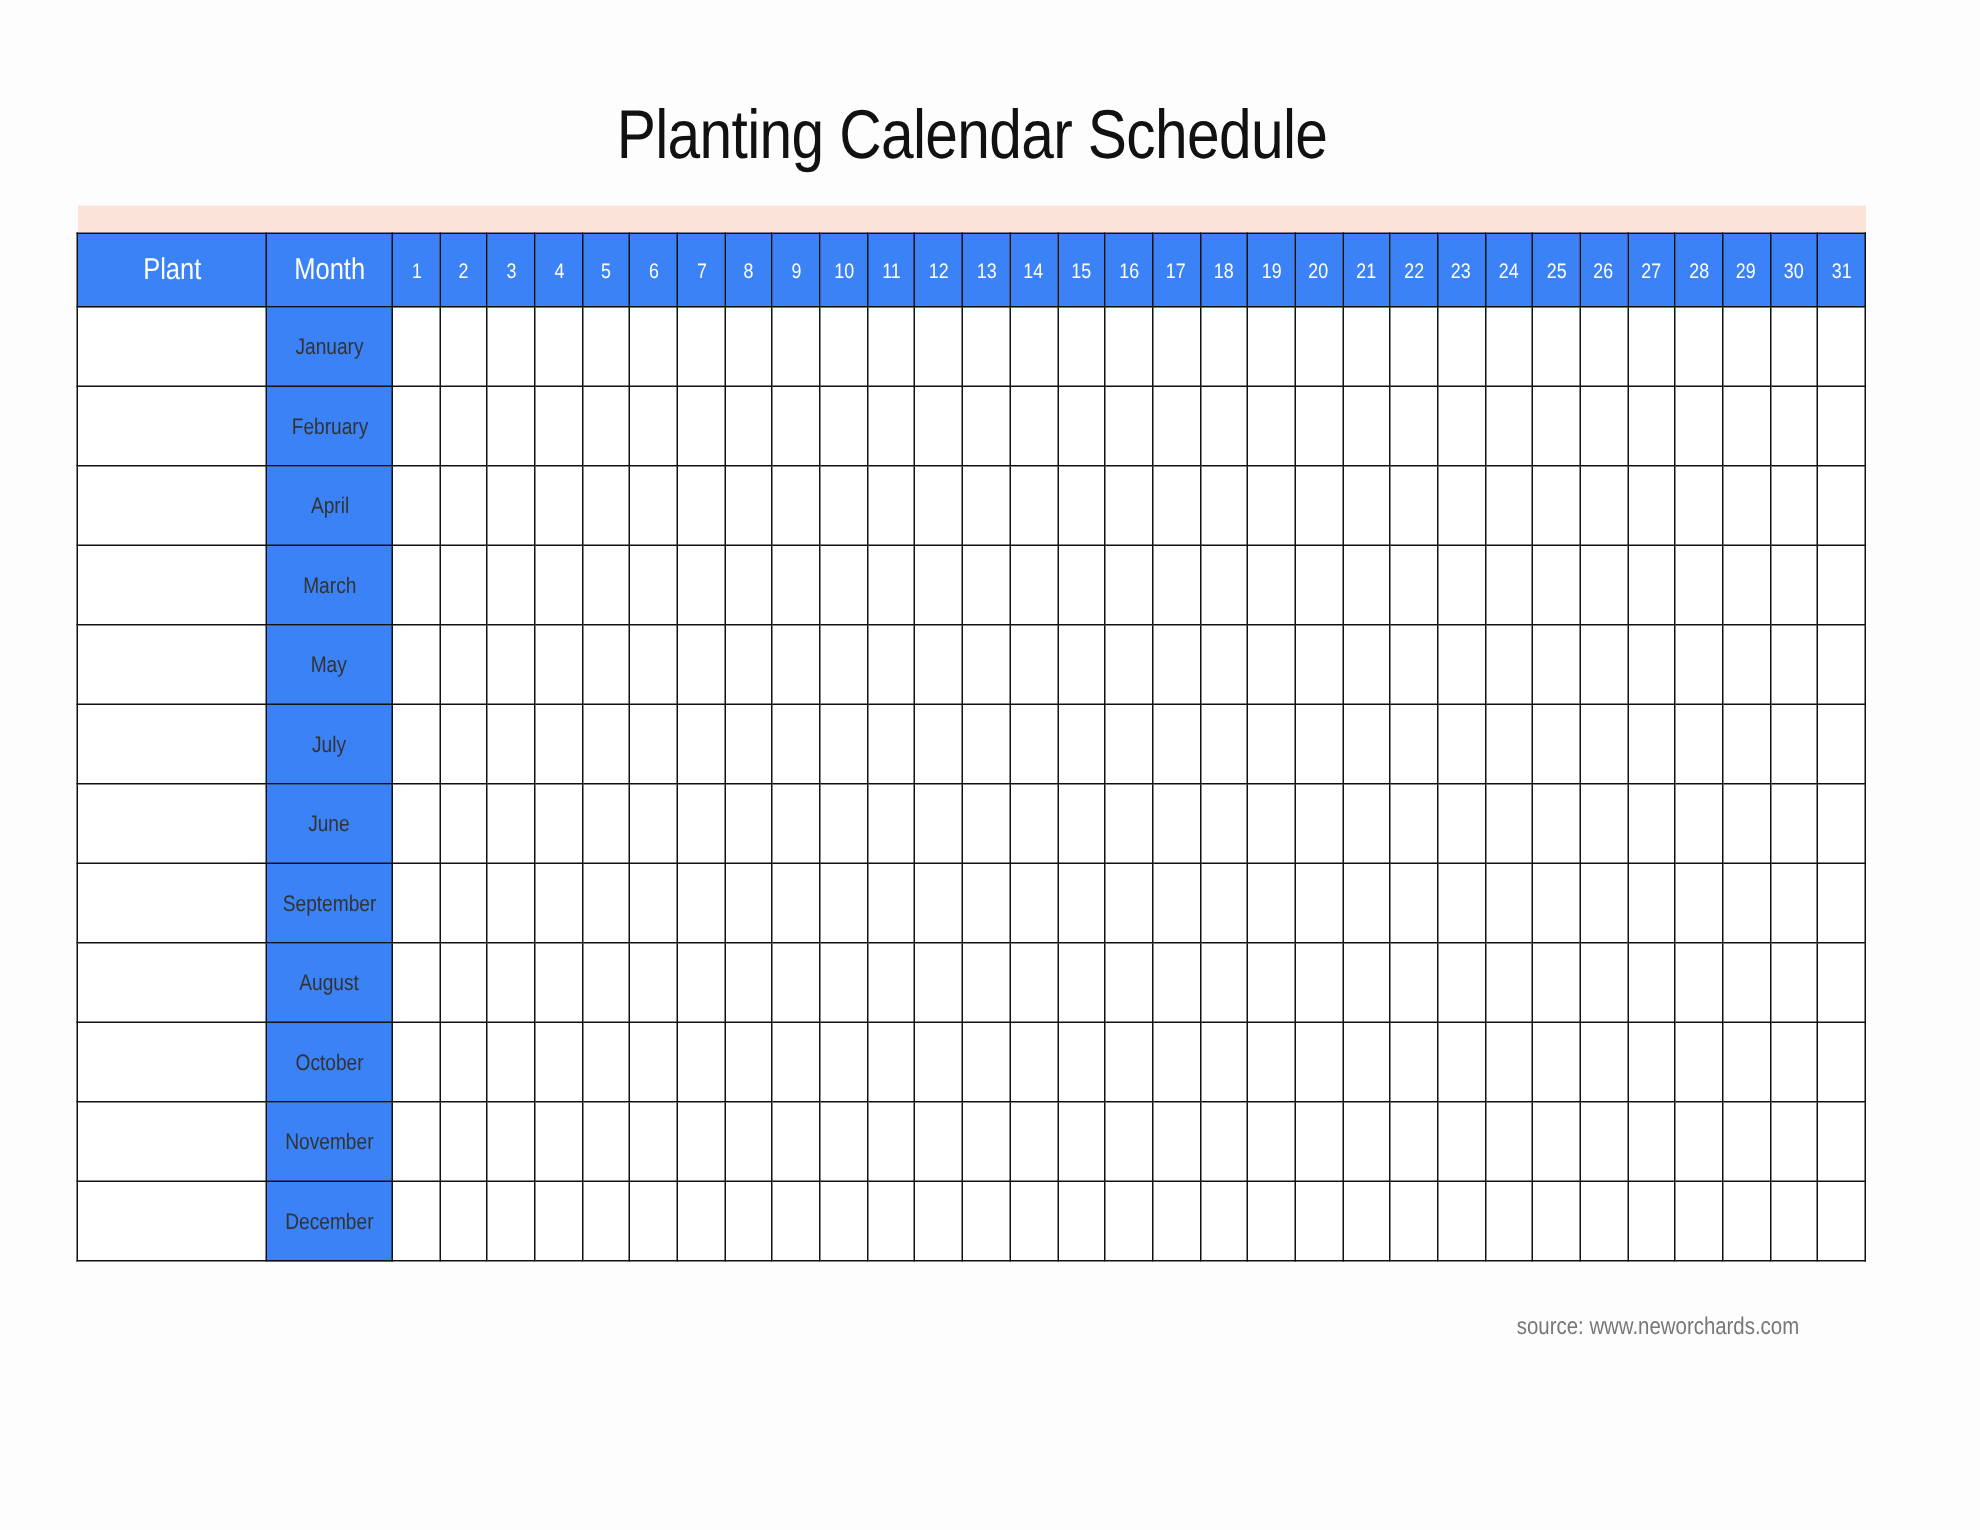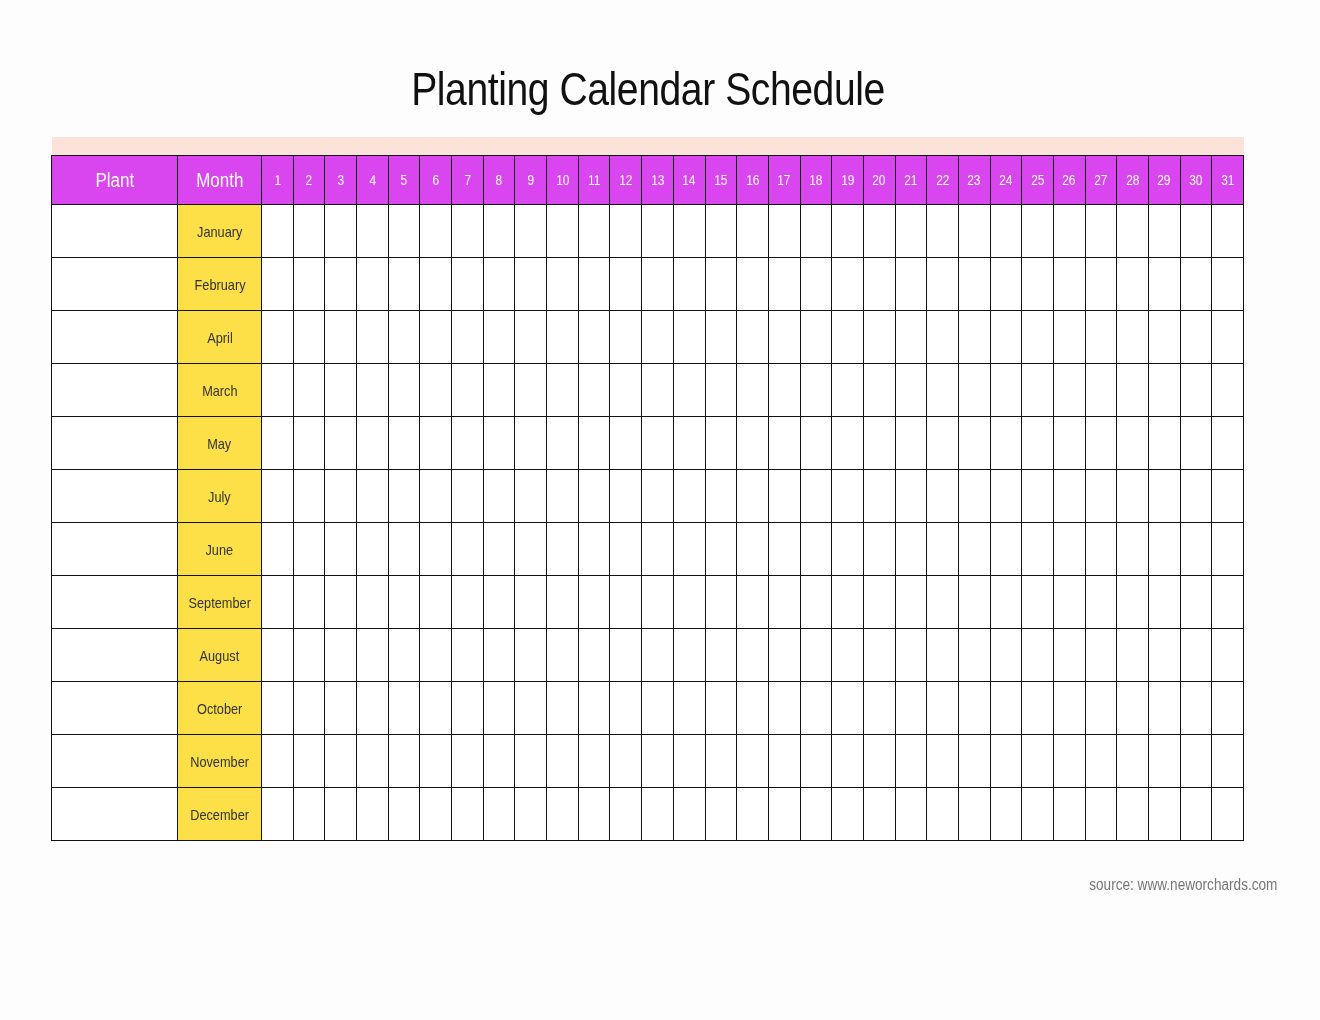--- a/index.html
+++ b/index.html
@@ -1,27 +1,27 @@
 <!DOCTYPE html>
 <html><head>
 <meta charset="utf-8">
 <style>
   html, body { margin:0; padding:0; }
   body { width:1320px; height:1020px; background:#fdfdfd; font-family:"Liberation Sans", sans-serif; position:relative; overflow:hidden; }
   .title { position:absolute; top:62px; left:0; width:1296px; text-align:center; font-size:46px; color:#111; letter-spacing:-0.5px; transform:scaleX(0.85); transform-origin:648px 0; }
   .band { position:absolute; left:52px; top:137px; width:1192px; height:18px; background:#fbe3d9; }
   table { position:absolute; left:51px; top:155px; border-collapse:collapse; table-layout:fixed; width:1193px; }
   th, td { border:1.5px solid #111; padding:0; text-align:center; }
-  th { background:#d946ef; color:#fff; height:48px; font-weight:normal; }
+  th { background:#3b82f6; color:#fff; height:48px; font-weight:normal; }
   th.big { font-size:20px; }
   th.day { font-size:14px; }
   td { height:52px; background:#fff; }
-  td.month { background:#fde047; color:#333; font-size:15px;margin-top:47px; }
+  td.month { background:#3b82f6; color:#333; font-size:15px;margin-top:47px; }
   .hd { display:inline-block; transform:scaleX(0.85); }
-  .source { position:absolute; top:876px; left:1056px; width:235px; text-align:left; font-size:16px; color:#777; }
+  .source { position:absolute; top:876px; left:964px; width:235px; text-align:right; font-size:16px; color:#777; }
   .source span { display:inline-block; transform:scaleX(0.85); transform-origin:right; }
 </style>
 </head>
 <body>
 
 <div class="title">Planting Calendar Schedule</div>
 <div class="band"></div>
 
 <table>
   <colgroup id="cols">

